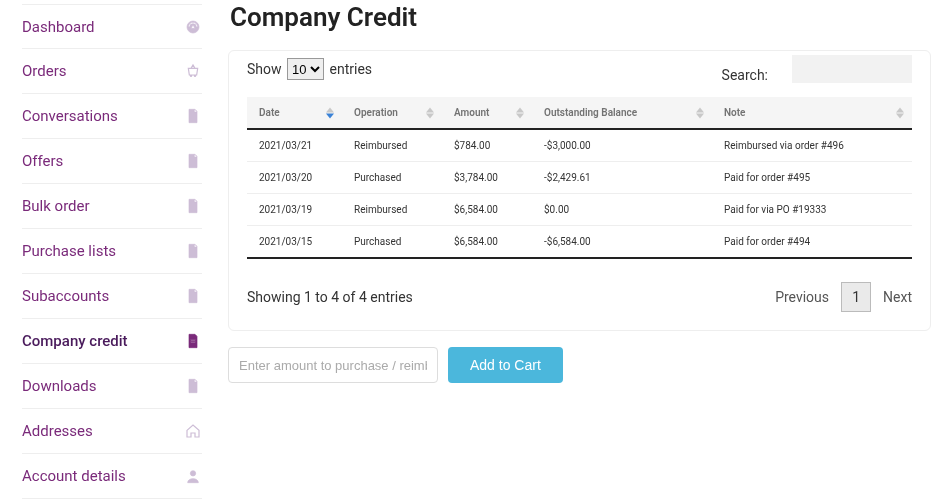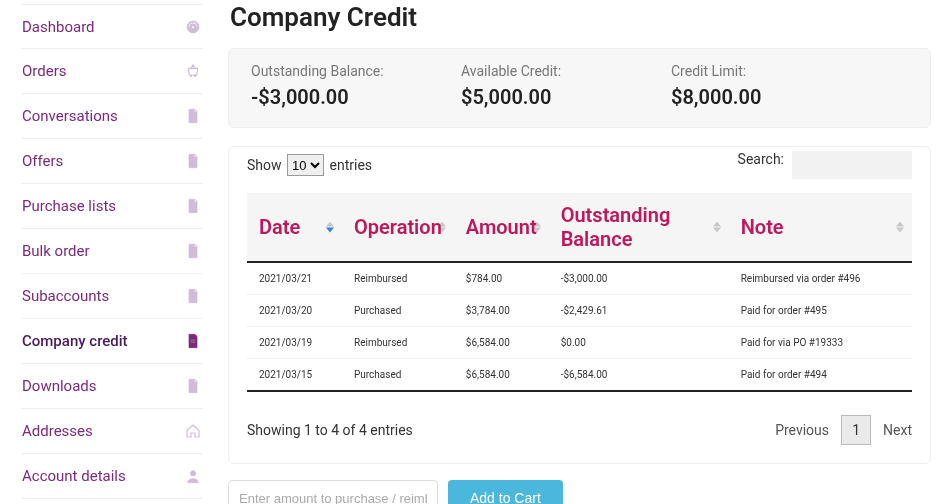--- a/index.html
+++ b/index.html
@@ -50,30 +50,30 @@
   }
   .table-top {
     display: flex; justify-content: space-between; align-items: center;
     margin-bottom: 14px;
   }
   .show-entries { font-size: 14px; color:#333; }
   .show-entries select {
     border: 1px solid #999; font-size: 13px; height: 22px;
     margin: 0 2px;
   }
-  .search-wrap { display:flex; align-items:flex-start; gap:8px; font-size:14px; color:#333;}
+  .search-wrap { display:flex; align-items:flex-end; gap:24px; font-size:14px; color:#333;}
   .search-wrap input {
     width: 120px; height: 28px; border: none; background:#f2f2f2;
     padding: 0 6px; font-size:13px;
   }
 
   table.dt { width: 100%; border-collapse: collapse; }
   table.dt thead th {
-    background: #f5f5f5; font-weight: 600; color:#be185d;
-    text-align: left; padding: 10px 12px; font-size: 20px;
+    background: #f5f5f5; font-weight: 600; color:#737373;
+    text-align: left; padding: 10px 12px; font-size: 10px;
     border-bottom: 2px solid #222; position: relative;
   }
   .sort-arrows {
     position:absolute; right:8px; top:50%; transform:translateY(-50%);
     display:flex; flex-direction:column; gap:0; line-height:0;
   }
   .arrow { width:0;height:0;border-left:4px solid transparent;border-right:4px solid transparent; opacity:.25;}
   .arrow.up { border-bottom:5px solid #444; margin-bottom:1px;}
   .arrow.down{ border-top:5px solid #444; }
   .arrow.active { opacity:1; border-top-color:#3b82d6; border-bottom-color:#3b82d6;}
@@ -162,29 +162,29 @@
     </div>
     <div class="nav-item">
       <span>Offers</span>
       <span class="nav-icon">
           <svg>
             <use href="#document-icon"></use>
           </svg>
         </span>
     </div>
     <div class="nav-item">
+      <span>Bulk order</span>
+      <span class="nav-icon">
+          <svg>
+            <use href="#document-icon"></use>
+          </svg>
+        </span>
+    </div>
+    <div class="nav-item">
       <span>Purchase lists</span>
-      <span class="nav-icon">
-          <svg>
-            <use href="#document-icon"></use>
-          </svg>
-        </span>
-    </div>
-    <div class="nav-item">
-      <span>Bulk order</span>
       <span class="nav-icon">
           <svg>
             <use href="#document-icon"></use>
           </svg>
         </span>
     </div>
     <div class="nav-item">
       <span>Subaccounts</span>
       <span class="nav-icon">
           <svg>
@@ -222,34 +222,20 @@
           <svg>
             <use href="#user-icon"></use>
           </svg>
         </span>
     </div>
   </nav>
 
   <main class="main">
     <h1 class="page-title">Company Credit</h1>
 
-    <div class="summary-card">
-      <div class="summary-col">
-        <div class="summary-label">Outstanding Balance:</div>
-        <div class="summary-value">-$3,000.00</div>
-      </div>
-      <div class="summary-col">
-        <div class="summary-label">Available Credit:</div>
-        <div class="summary-value">$5,000.00</div>
-      </div>
-      <div class="summary-col">
-        <div class="summary-label">Credit Limit:</div>
-        <div class="summary-value">$8,000.00</div>
-      </div>
-    </div>
 
     <div class="table-card">
       <div class="table-top">
         <div class="show-entries">
           <span>Show</span>
           <select>
             <option>10</option>
           </select>
           <span>entries</span>
         </div>

